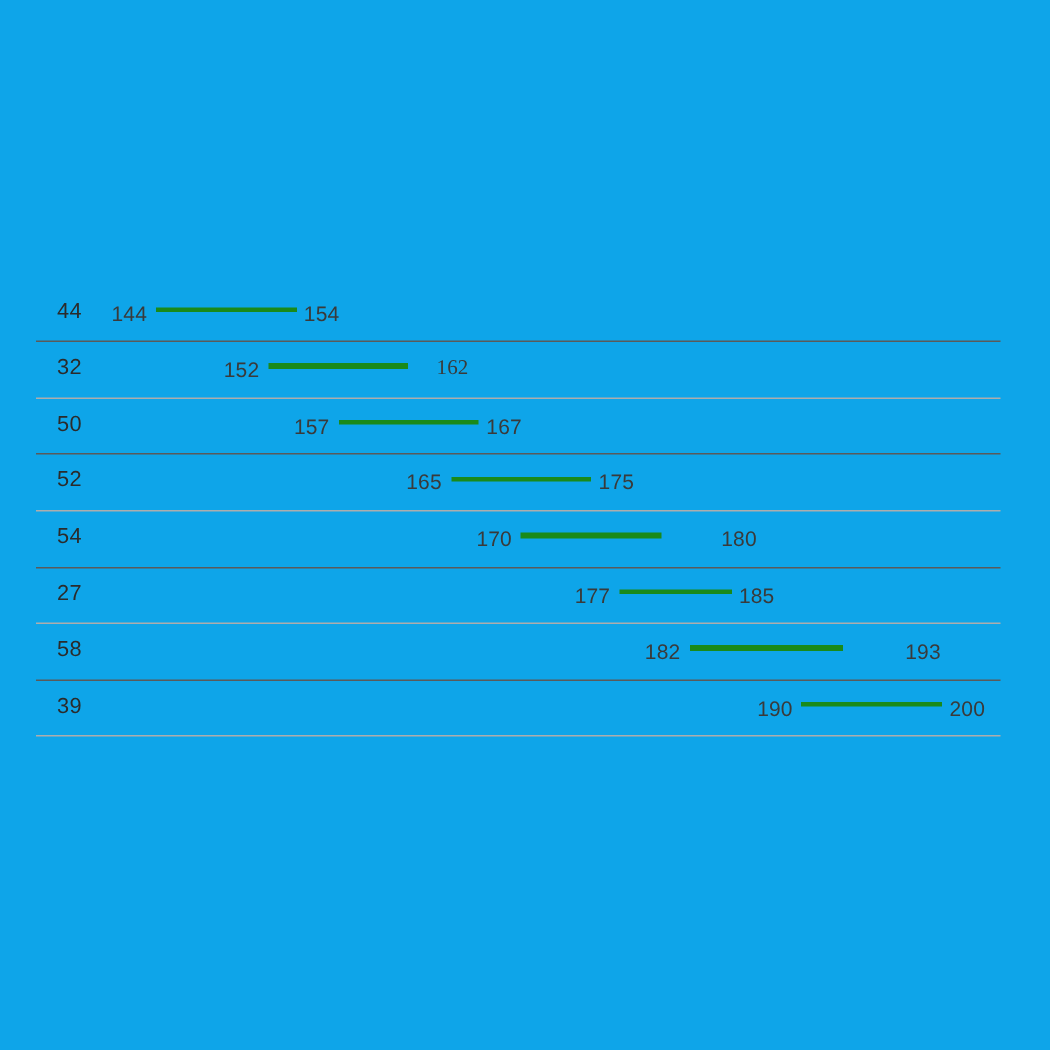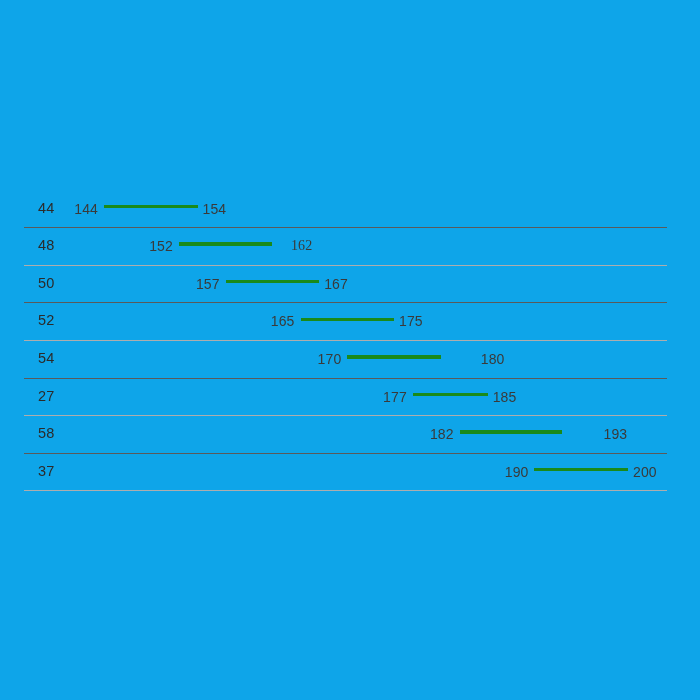--- a/index.html
+++ b/index.html
@@ -80,21 +80,21 @@
 <div id="chart-root">
 
   <div class="plot-area" id="plot-area">
       <div class="row" style="top: 189.6px;">
         <div class="cat-label" style="top: 10px;">44</div>
         <div class="bar" style="left: 104px; width: 93.5714px; top: 15.2px; background: rgb(26, 138, 26);"></div>
         <div class="val-label low" style="left: 56px; width: 42px; top: 11px;">144</div>
         <div class="val-label high" style="left: 202.571px; width: 42px; top: 11px;">154</div>
       </div>
       <div class="row" style="top: 227.2px;">
-        <div class="cat-label" style="top: 10px;">48</div>
+        <div class="cat-label" style="top: 10px;">32</div>
         <div class="bar" style="left: 178.857px; width: 93.5714px; top: 15.2px; background: rgb(26, 138, 26);"></div>
         <div class="val-label low" style="left: 130.857px; width: 42px; top: 11px;">152</div>
         <div class="val-label high" style="left: 291px; width: 42px; top: 11px; font-family: Liberation Serif, serif;">162</div>
       </div>
       <div class="row" style="top: 264.8px;">
         <div class="cat-label" style="top: 10px;">50</div>
         <div class="bar" style="left: 225.643px; width: 93.5714px; top: 15.2px; background: rgb(26, 138, 26);"></div>
         <div class="val-label low" style="left: 177.643px; width: 42px; top: 11px;">157</div>
         <div class="val-label high" style="left: 324.214px; width: 42px; top: 11px;">167</div>
       </div>
@@ -116,21 +116,21 @@
         <div class="val-label low" style="left: 364.786px; width: 42px; top: 11px;">177</div>
         <div class="val-label high" style="left: 492.643px; width: 42px; top: 11px;">185</div>
       </div>
       <div class="row" style="top: 415.2px;">
         <div class="cat-label" style="top: 10px;">58</div>
         <div class="bar" style="left: 459.571px; width: 102.929px; top: 15.2px; background: rgb(26, 138, 26);"></div>
         <div class="val-label low" style="left: 411.571px; width: 42px; top: 11px;">182</div>
         <div class="val-label high" style="left: 567.5px; width: 42px; top: 11px; margin-left: 36px;">193</div>
       </div>
       <div class="row" style="top: 452.8px;">
-        <div class="cat-label" style="top: 10px;">37</div>
+        <div class="cat-label" style="top: 10px;">39</div>
         <div class="bar" style="left: 534.429px; width: 93.5714px; top: 15.2px; background: rgb(26, 138, 26);"></div>
         <div class="val-label low" style="left: 486.429px; width: 42px; top: 11px;">190</div>
         <div class="val-label high" style="left: 633px; width: 42px; top: 11px;">200</div>
       </div>
       <div class="row-sep" style="top: 227.2px; left: 24px; width: 643px; background: rgb(90, 90, 90);"></div>
       <div class="row-sep light" style="top: 264.8px; left: 24px; width: 643px; background: rgb(173, 173, 173);"></div>
       <div class="row-sep" style="top: 302.4px; left: 24px; width: 643px; background: rgb(90, 90, 90);"></div>
       <div class="row-sep light" style="top: 340px; left: 24px; width: 643px; background: rgb(173, 173, 173);"></div>
       <div class="row-sep" style="top: 377.6px; left: 24px; width: 643px; background: rgb(90, 90, 90);"></div>
       <div class="row-sep light" style="top: 415.2px; left: 24px; width: 643px; background: rgb(173, 173, 173);"></div>

